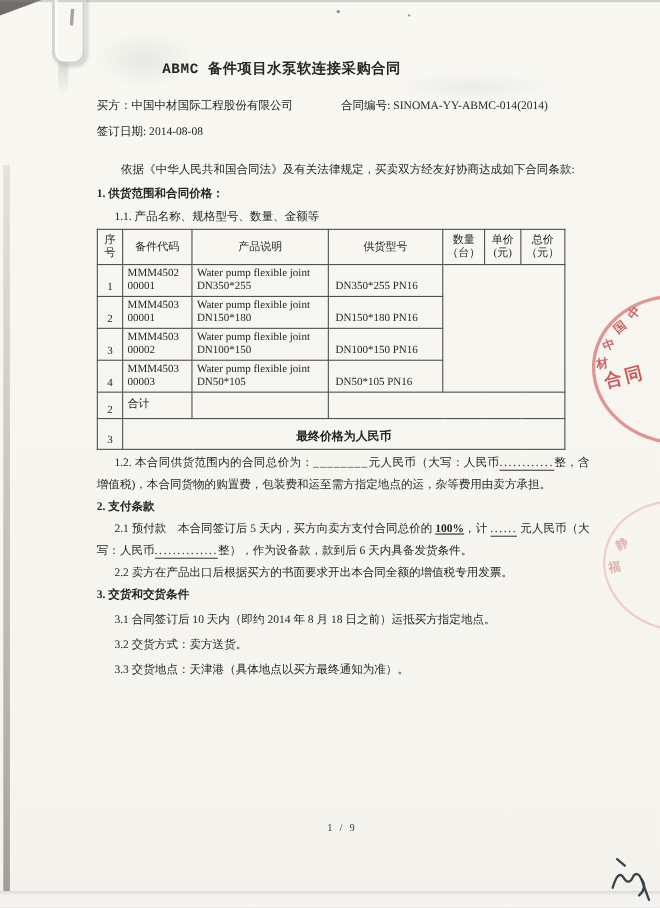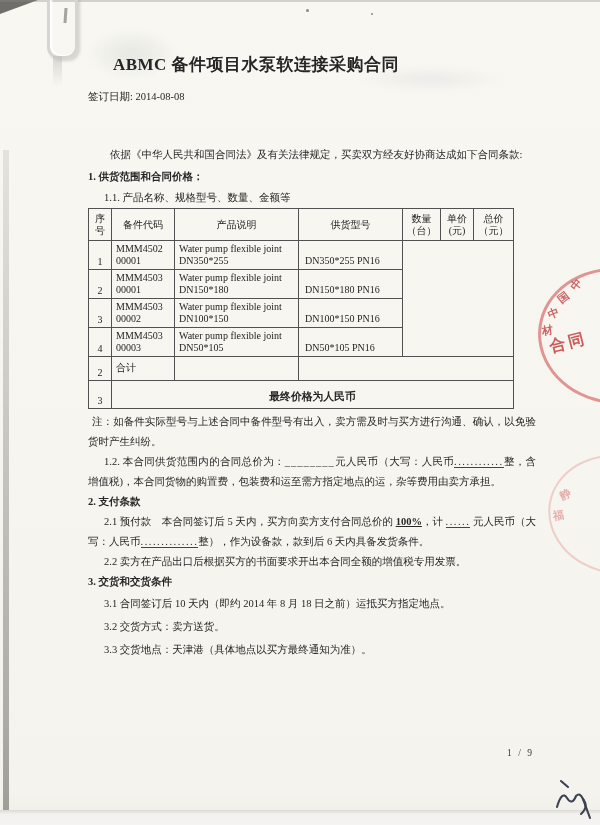--- a/index.html
+++ b/index.html
@@ -16,21 +16,21 @@
   .smudge{border-radius:50%;filter:blur(2px);}
   .sm1{left:86px;top:28px;width:92px;height:52px;background:radial-gradient(ellipse,rgba(120,138,122,.13),transparent 70%);}
   .sm2{left:355px;top:66px;width:150px;height:26px;background:radial-gradient(ellipse,rgba(120,125,135,.09),transparent 70%);}
   .spk{background:#8a8a86;border-radius:50%;}
   
   .clip{left:47px;top:-2px;width:25px;height:58px;border:3px solid #d6d5d2;border-top:none;
     border-radius:0 0 12px 12px;box-shadow:2px 2px 3px rgba(120,120,112,.28), inset 2px -1px 2px rgba(255,255,255,.95);}
   .clip-inner{left:64px;top:8px;width:3px;height:15px;background:#a4a3a0;transform:rotate(4deg);}
   .clip-shadow{left:53px;top:56px;width:9px;height:30px;background:linear-gradient(180deg,rgba(190,190,184,.55),transparent);}
   
-  .title{top:53px;left:0;width:512px;text-align:center;font-size:17px;font-weight:bold;letter-spacing:.5px;}
+  .title{top:53px;left:0;width:512px;text-align:center;font-size:13px;font-weight:bold;letter-spacing:.5px;font-family:Liberation Mono, monospace;}
   .parties{top:85px;left:88px;width:446px;font-size:10.5px;}
   .party-row{display:flex;height:24px;line-height:24px;}
   .party-left{width:222px;}
   .pre{top:144px;left:88px;width:446px;font-size:10.5px;line-height:21.5px;}
   .pre p{margin:0;}
   .preamble{text-indent:22px;}
   .sec-title{font-weight:bold;}
   .s11{text-indent:16px;}
   
   .tablewrap{top:208px;left:88px;}
@@ -49,21 +49,21 @@
   .after{top:412px;left:88px;width:448px;font-size:10.5px;line-height:20px;text-align:justify;}
   .after p{margin:0;}
   .note{text-indent:4px;}
   .p12,.p21,.p22{text-indent:16px;}
   .s2t{margin-top:11px;font-weight:bold;}
   .s3t{margin-top:13px;font-weight:bold;}
   .sec3 p{line-height:23px;text-indent:16px;}
   .pct{font-weight:bold;text-decoration:underline;margin-top:34px;}
   .blank{border-bottom:1px solid #444;letter-spacing:1.5px;}
   .ublank{letter-spacing:1px;}
-  .footer{top:748px;left:88px;width:446px;text-align:right;font-size:9.5px;letter-spacing:2px;color:#3a3a3a;}
+  .footer{top:748px;left:88px;width:446px;text-align:center;font-size:9.5px;letter-spacing:2px;color:#3a3a3a;}
   
   .seal1{left:538px;top:268px;width:150px;height:130px;border:3px solid rgba(205,70,70,.55);border-radius:50%;transform:rotate(6deg);}
   .seal-char{font-size:11px;font-weight:bold;color:rgba(193,62,62,.8);}
   .seal-center{left:549px;top:330px;width:60px;font-size:16px;font-weight:bold;letter-spacing:3px;
     color:rgba(198,62,62,.85);transform:rotate(-14deg);}
   .seal2{left:548px;top:455px;width:135px;height:115px;border:2.5px solid rgba(225,122,122,.32);border-radius:50%;transform:rotate(10deg);}
   .seal2-char{font-size:11px;color:rgba(214,105,105,.5);font-weight:bold;}
   .sig{left:553px;top:774px;}
 </style>
 </head>
@@ -80,20 +80,24 @@
   <div class="abs spk" style="left:306px;top:9px;width:3px;height:3px;"></div>
   <div class="abs spk" style="left:371px;top:13px;width:2px;height:2px;"></div>
 
   <div class="abs clip"></div>
   <div class="abs clip-inner"></div>
   <div class="abs clip-shadow"></div>
 
   <div class="abs title">ABMC 备件项目水泵软连接采购合同</div>
 
   <div class="abs parties">
+    <div class="party-row">
+      <span class="party-left"><span>买方：</span><span>中国中材国际工程股份有限公司</span></span>
+      <span><span>合同编号: </span><span>SINOMA-YY-ABMC-014(2014)</span></span>
+    </div>
     <div class="party-row">
       <span><span>签订日期: </span><span>2014-08-08</span></span>
     </div>
   </div>
 
   <div class="abs pre">
     <p class="preamble">依据《中华人民共和国合同法》及有关法律规定，买卖双方经友好协商达成如下合同条款:</p>
     <p class="sec-title">1. 供货范围和合同价格：</p>
     <p class="s11">1.1. 产品名称、规格型号、数量、金额等</p>
   </div>
@@ -190,21 +194,20 @@
         </tr>
         <tr class="row-final">
           <td class="cell-no">3</td>
           <td colspan="6" class="final-label">最终价格为人民币</td>
         </tr>
       </tbody>
     </table>
   </div>
 
   <div class="abs after">
-    <p class="note">注：如备件实际型号与上述合同中备件型号有出入，卖方需及时与买方进行沟通、确认，以免验货时产生纠纷。</p>
     <p class="p12"><span>1.2. 本合同供货范围内的合同总价为：</span><span class="ublank">________</span><span>元人民币（大写：人民币</span><span class="blank">............</span><span>整，含增值税)，本合同货物的购置费，包装费和运至需方指定地点的运，杂等费用由卖方承担。</span></p>
 
     <p class="s2t">2. 支付条款</p>
     <p class="p21"><span>2.1 预付款　本合同签订后 5 天内，买方向卖方支付合同总价的 </span><span class="pct">100%</span><span>，计 </span><span class="blank">......</span><span> 元人民币（大写：人民币</span><span class="blank">..............</span><span>整），作为设备款，款到后 6 天内具备发货条件。</span></p>
     <p class="p22">2.2 卖方在产品出口后根据买方的书面要求开出本合同全额的增值税专用发票。</p>
 
     <p class="s3t">3. 交货和交货条件</p>
     <div class="sec3">
       <p>3.1 合同签订后 10 天内（即约 2014 年 8 月 18 日之前）运抵买方指定地点。</p>
       <p>3.2 交货方式：卖方送货。</p>

